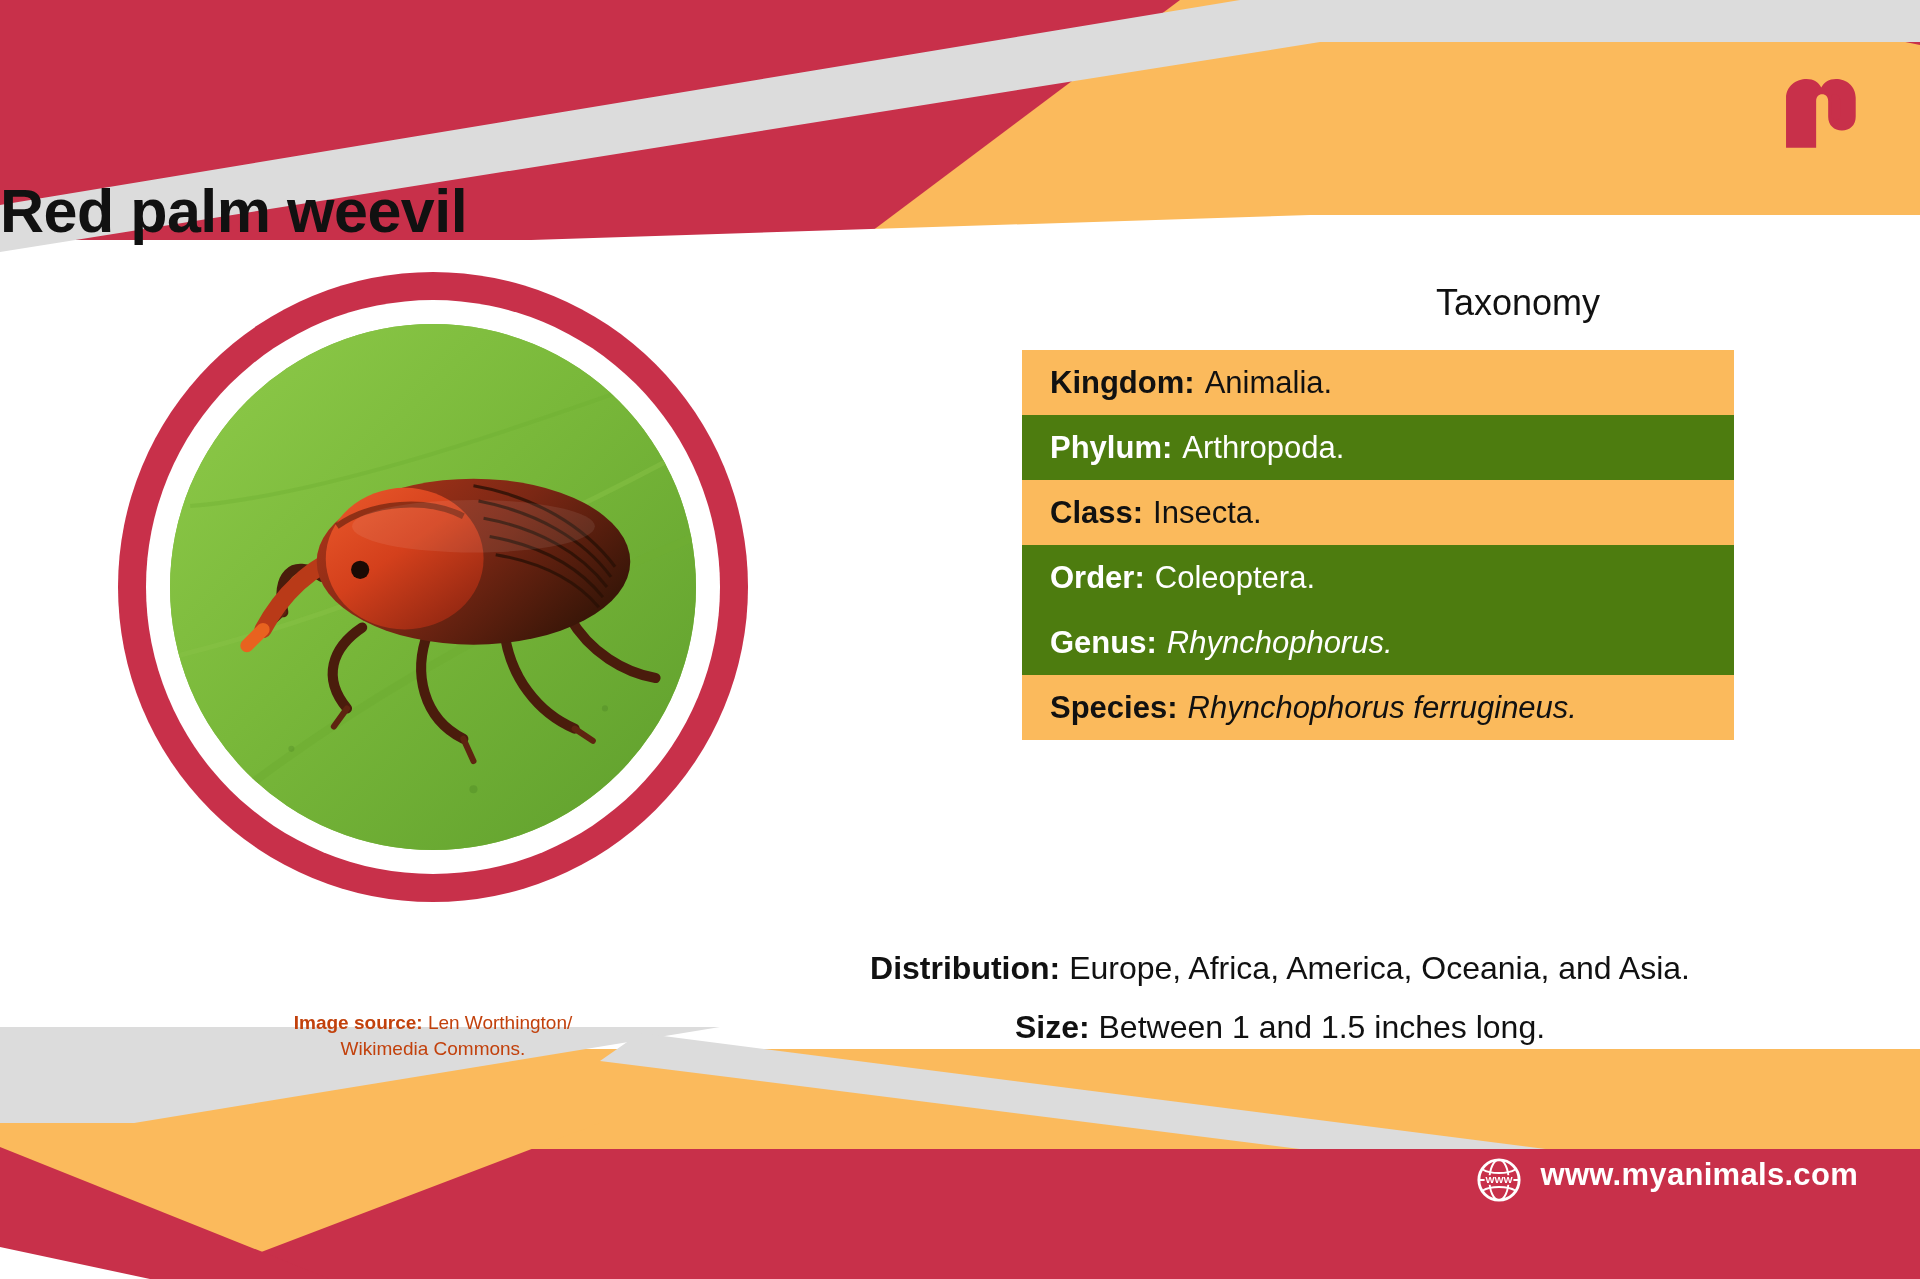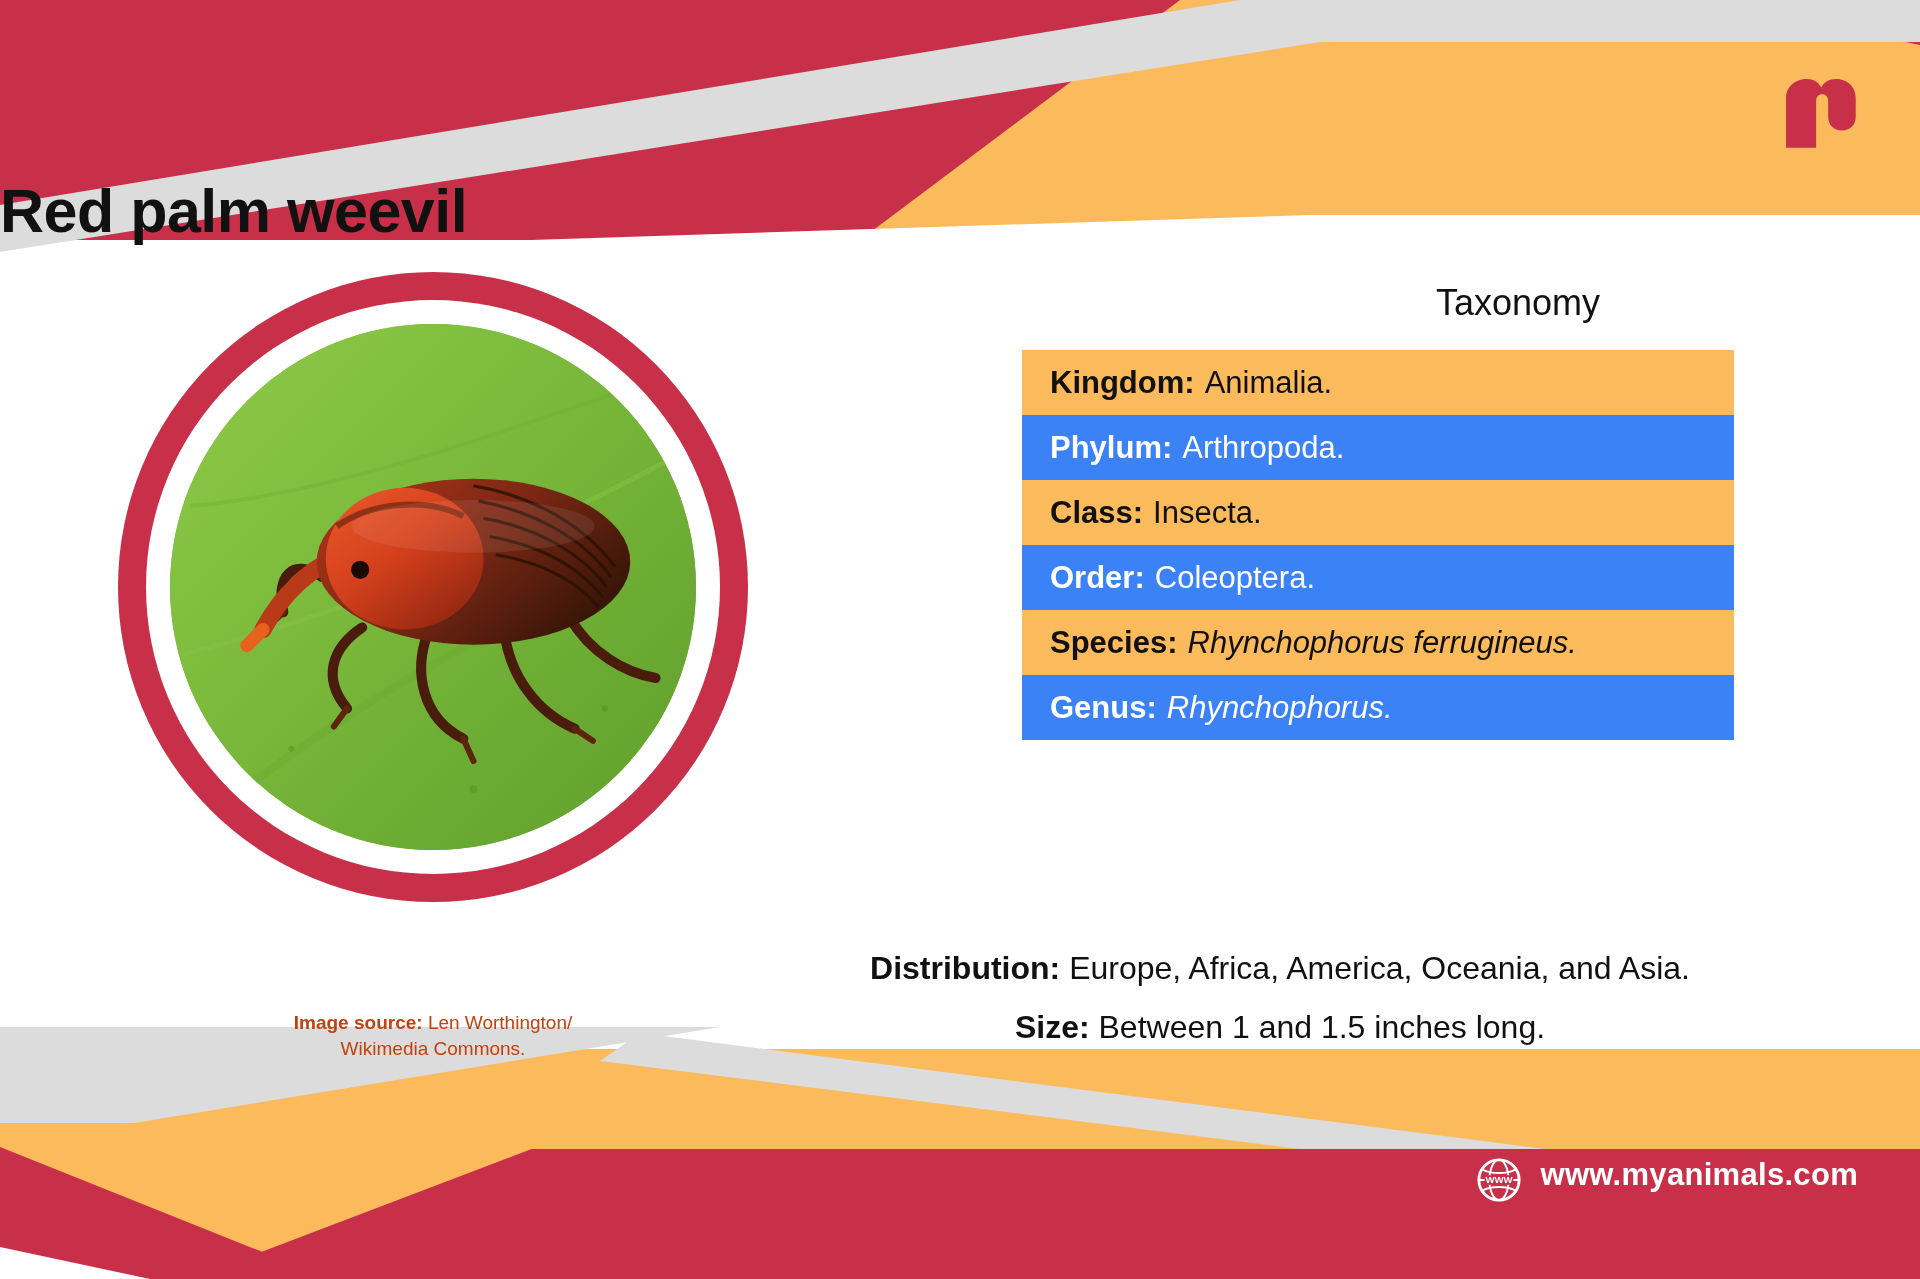--- a/index.html
+++ b/index.html
@@ -62,21 +62,21 @@
      font-size:19px;line-height:1.35;color:#c2410c;}
   .caption b{font-weight:bold;}
 
   
   .tax-title{position:absolute;top:282px;left:860px;width:740px;text-align:right;
      font-size:36px;color:#111111;}
   .tax-table{position:absolute;top:350px;left:1022px;width:712px;}
   .tax-row{height:65px;display:flex;align-items:center;padding-left:28px;
      font-size:31px;box-sizing:border-box;}
   .tax-row.odd{background:#FBBA5C;color:#111111;}
-  .tax-row.even{background:#3b82f6;color:#ffffff;}
+  .tax-row.even{background:#4d7c0f;color:#ffffff;}
   .tax-row .k{font-weight:bold;margin-right:10px;white-space:nowrap;}
   .tax-row .v{white-space:nowrap;text-align:center;}
   .tax-row .v.ital{font-style:italic;}
 
   .facts{position:absolute;top:950px;left:700px;width:1160px;text-align:center;}
   .fact{font-size:32px;color:#111111;margin-bottom:22px;white-space:nowrap;}
   .fact b{font-weight:bold;}
 
   
   .footer{position:absolute;bottom:76px;right:62px;display:flex;align-items:flex-start;gap:18px;}
@@ -194,27 +194,27 @@
       <span class="v">Arthropoda.</span>
     </div>
     <div class="tax-row odd">
       <span class="k">Class:</span>
       <span class="v">Insecta.</span>
     </div>
     <div class="tax-row even">
       <span class="k">Order:</span>
       <span class="v">Coleoptera.</span>
     </div>
+    <div class="tax-row even">
+      <span class="k">Genus:</span>
+      <span class="v ital">Rhynchophorus.</span>
+    </div>
     <div class="tax-row odd">
       <span class="k">Species:</span>
       <span class="v ital">Rhynchophorus ferrugineus.</span>
-    </div>
-    <div class="tax-row even">
-      <span class="k">Genus:</span>
-      <span class="v ital">Rhynchophorus.</span>
     </div>
   </div>
 
   <div class="facts">
     <div class="fact">
       <b>Distribution:</b>
       <span>Europe, Africa, America, Oceania, and Asia.</span>
     </div>
     <div class="fact">
       <b>Size:</b>

